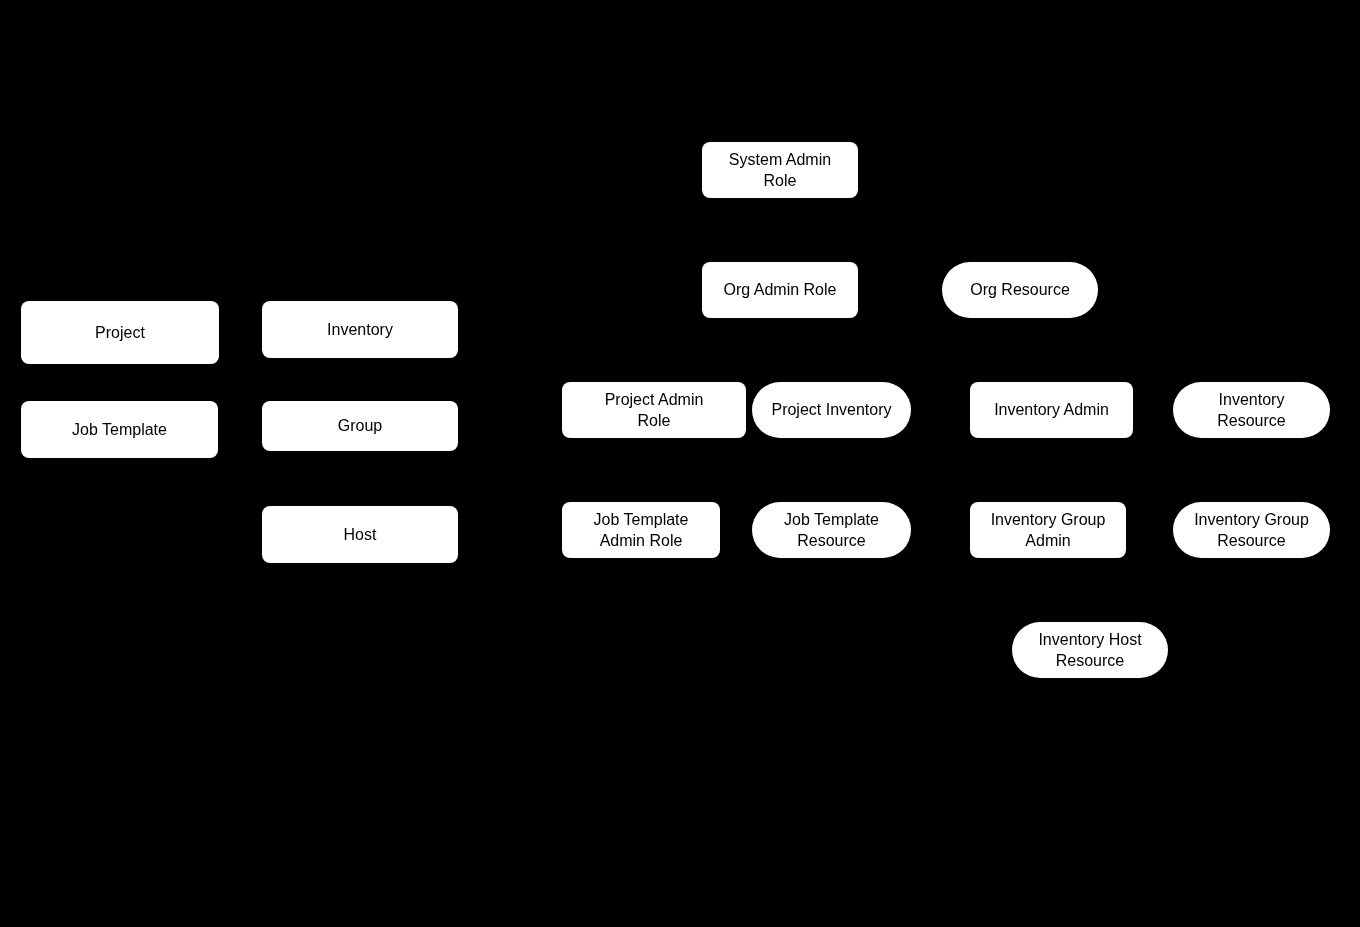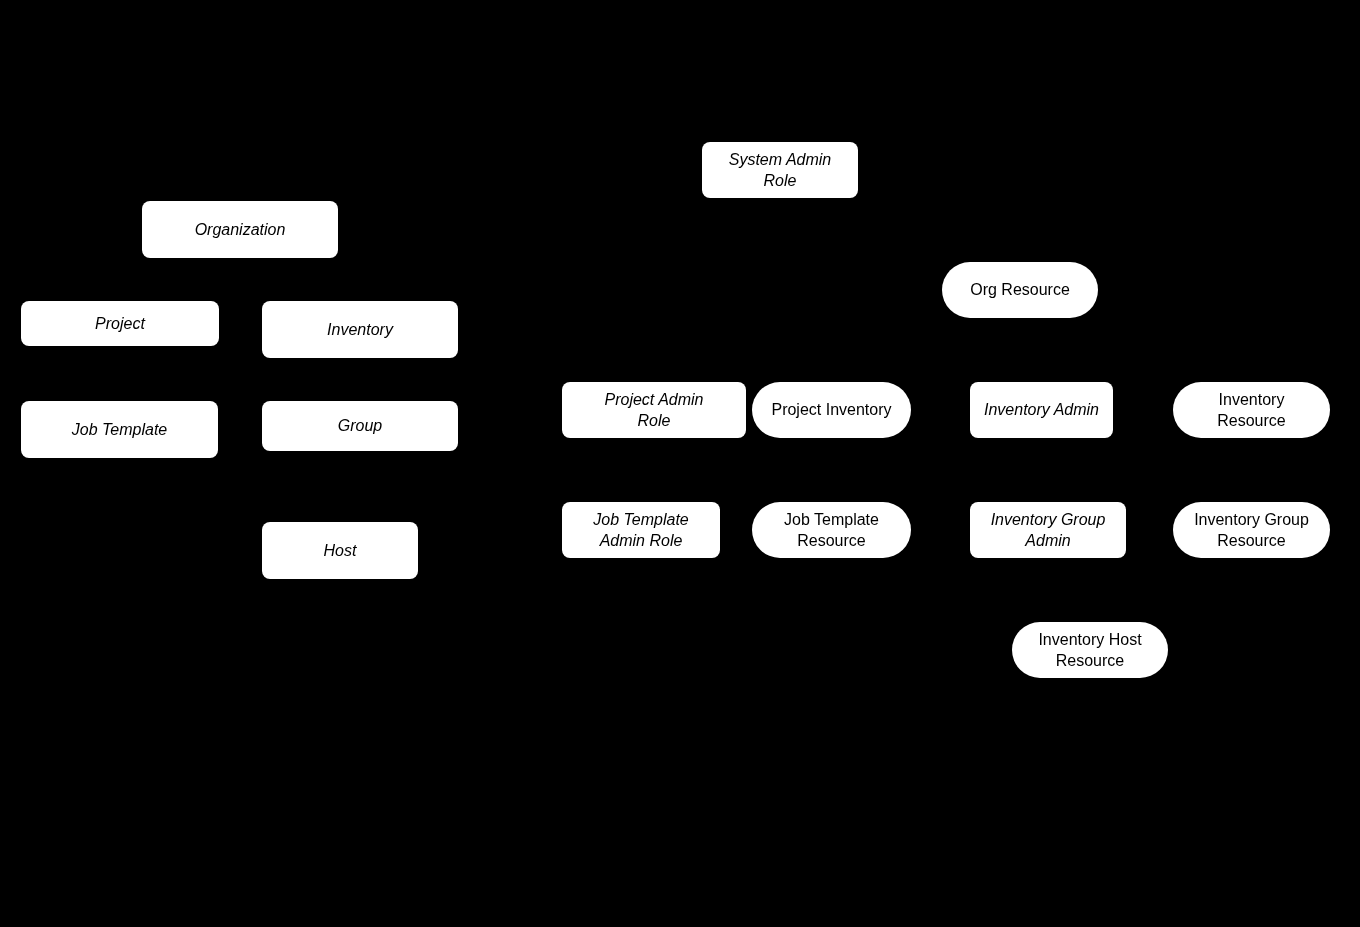--- a/index.html
+++ b/index.html
@@ -24,63 +24,63 @@
     justify-content: center;
     text-align: center;
     font-size: 16px;
     line-height: 1.33;
     box-sizing: border-box;
   }
   .node span {
     white-space: pre-line;
     display: block;
   }
-  .rect { border-radius: 8px; font-style: italic; }
+  .rect { border-radius: 8px; }
   .pill { border-radius: 28px; }
 </style>
 </head>
 <body>
 
 <div class="stage">
 
-  <div class="node rect" style="left:142px; top:201px; width:196px; height:57px">
-    <span>Organization</span>
-  </div>
-  <div class="node rect" style="left:21px; top:301px; width:198px; height:45px">
+  <div class="node rect" style="left:21px; top:301px; width:198px; height:63px">
     <span>Project</span>
   </div>
   <div class="node rect" style="left:262px; top:301px; width:196px; height:57px">
     <span>Inventory</span>
   </div>
   <div class="node rect" style="left:21px; top:401px; width:197px; height:57px">
     <span>Job Template</span>
   </div>
   <div class="node rect" style="left:262px; top:401px; width:196px; height:50px">
     <span>Group</span>
   </div>
-  <div class="node rect" style="left:262px; top:522px; width:156px; height:57px">
+  <div class="node rect" style="left:262px; top:506px; width:196px; height:57px">
     <span>Host</span>
   </div>
 
   <div class="node rect" style="left:702px; top:142px; width:156px; height:56px">
     <span>System Admin
 Role</span>
+  </div>
+  <div class="node rect" style="left:702px; top:262px; width:156px; height:56px">
+    <span>Org Admin Role</span>
   </div>
   <div class="node pill" style="left:942px; top:262px; width:156px; height:56px">
     <span>Org Resource</span>
   </div>
 
   <div class="node rect" style="left:562px; top:382px; width:184px; height:56px">
     <span>Project Admin
 Role</span>
   </div>
   <div class="node pill" style="left:752px; top:382px; width:159px; height:56px">
     <span>Project Inventory</span>
   </div>
-  <div class="node rect" style="left:970px; top:382px; width:143px; height:56px">
+  <div class="node rect" style="left:970px; top:382px; width:163px; height:56px">
     <span>Inventory Admin</span>
   </div>
   <div class="node pill" style="left:1173px; top:382px; width:157px; height:56px">
     <span>Inventory
 Resource</span>
   </div>
 
   <div class="node rect" style="left:562px; top:502px; width:158px; height:56px">
     <span>Job Template
 Admin Role</span>

